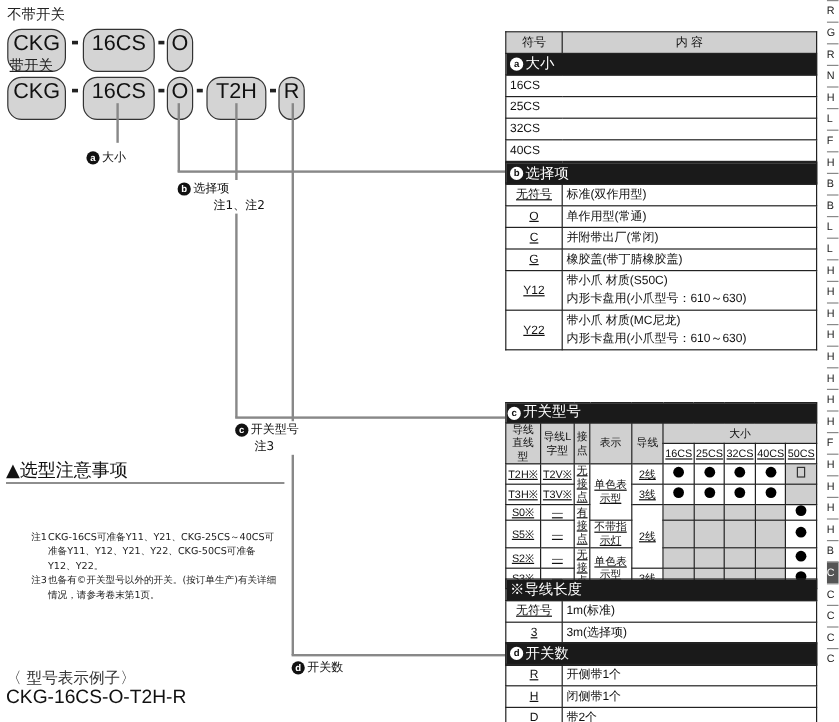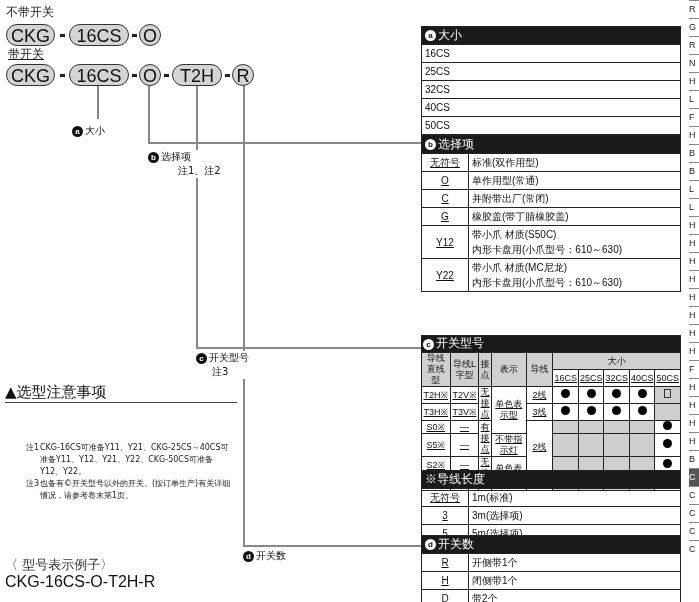--- a/index.html
+++ b/index.html
@@ -1,19 +1,19 @@
 <!DOCTYPE html>
 <html><head>
 <meta charset="utf-8">
 <style>
   html,body{margin:0;padding:0;background:#fff;}
   body{width:699px;height:602px;position:relative;overflow:hidden;font-family:"DejaVu Sans","Liberation Sans",sans-serif;color:#111;}
   .abs{position:absolute;}
   .lbl{font-size:12px;color:#222;}
-  .pill{position:absolute;height:22px;border:1.5px solid #333;background:#d4d4d4;border-radius:12px;font-family:"Liberation Sans",sans-serif;font-size:18px;line-height:22px;text-align:center;color:#111;box-sizing:border-box;}
+  .pill{position:absolute;height:36px;border:1.5px solid #333;background:#d4d4d4;border-radius:12px;font-family:"Liberation Sans",sans-serif;font-size:18px;line-height:22px;text-align:center;color:#111;box-sizing:border-box;}
   .dash{position:absolute;width:5px;height:3px;background:#222;}
   .vline{position:absolute;width:1.5px;background:#888;}
   .hline{position:absolute;height:1.5px;background:#888;}
   .badge{display:inline-block;width:11px;height:11px;border-radius:50%;background:#111;color:#fff;font-size:8px;line-height:11px;text-align:center;font-weight:bold;vertical-align:middle;margin-right:2px;font-family:"Liberation Sans",sans-serif;}
   .small{font-size:10px;}
   
   .tbl{position:absolute;left:421px;width:260px;border-collapse:collapse;font-family:"Liberation Sans",sans-serif;font-size:10px;}
   .tbl td{border:1px solid #222;padding:0 3px;height:17px;line-height:15px;}
   .hd{background:#1a1a1a;color:#fff;font-size:12px;height:16px;line-height:16px;padding:0 4px;}
   .hd .badge{background:#fff;color:#111;}
@@ -85,20 +85,24 @@
       <span class="k">注3</span>
       <span>也备有©开关型号以外的开关。(按订单生产)有关详细情况，请参考卷末第1页。</span>
     </div>
 </div>
 
 <div class="abs" style="left:5px;top:556px;font-size:13px;color:#333;">〈 型号表示例子〉</div>
 <div class="abs" style="left:5px;top:573px;font-size:16px;font-family:'Liberation Sans',sans-serif;">CKG-16CS-O-T2H-R</div>
 
 <table class="tbl" style="top:26px;">
   <tbody>
+      <tr>
+        <td class="colh" style="width:40px;">符号</td>
+        <td class="colh">内 容</td>
+      </tr>
   <tr>
         <td class="hd" colspan="2"><span class="badge">a</span><span>大小</span></td>
       </tr>
   <tr>
         <td colspan="2">16CS</td>
       </tr>
   <tr>
         <td colspan="2">25CS</td>
       </tr>
   <tr>
@@ -225,21 +229,21 @@
     <td class="c">3线</td>
     <td class="gray"></td>
         <td class="gray"></td>
         <td class="gray"></td>
         <td class="gray"></td>
         <td class="c"><span class="dot"></span></td>
   </tr>
 </tbody>
   </table>
 
-<table class="tbl" style="top:470px;">
+<table class="tbl" style="top:482px;">
   <tbody>
       <tr>
         <td class="hd" colspan="2">※导线长度</td>
       </tr>
   <tr>
         <td class="c" style="width:40px;">无符号</td>
         <td>1m(标准)</td>
       </tr>
   <tr>
         <td class="c">3</td>

